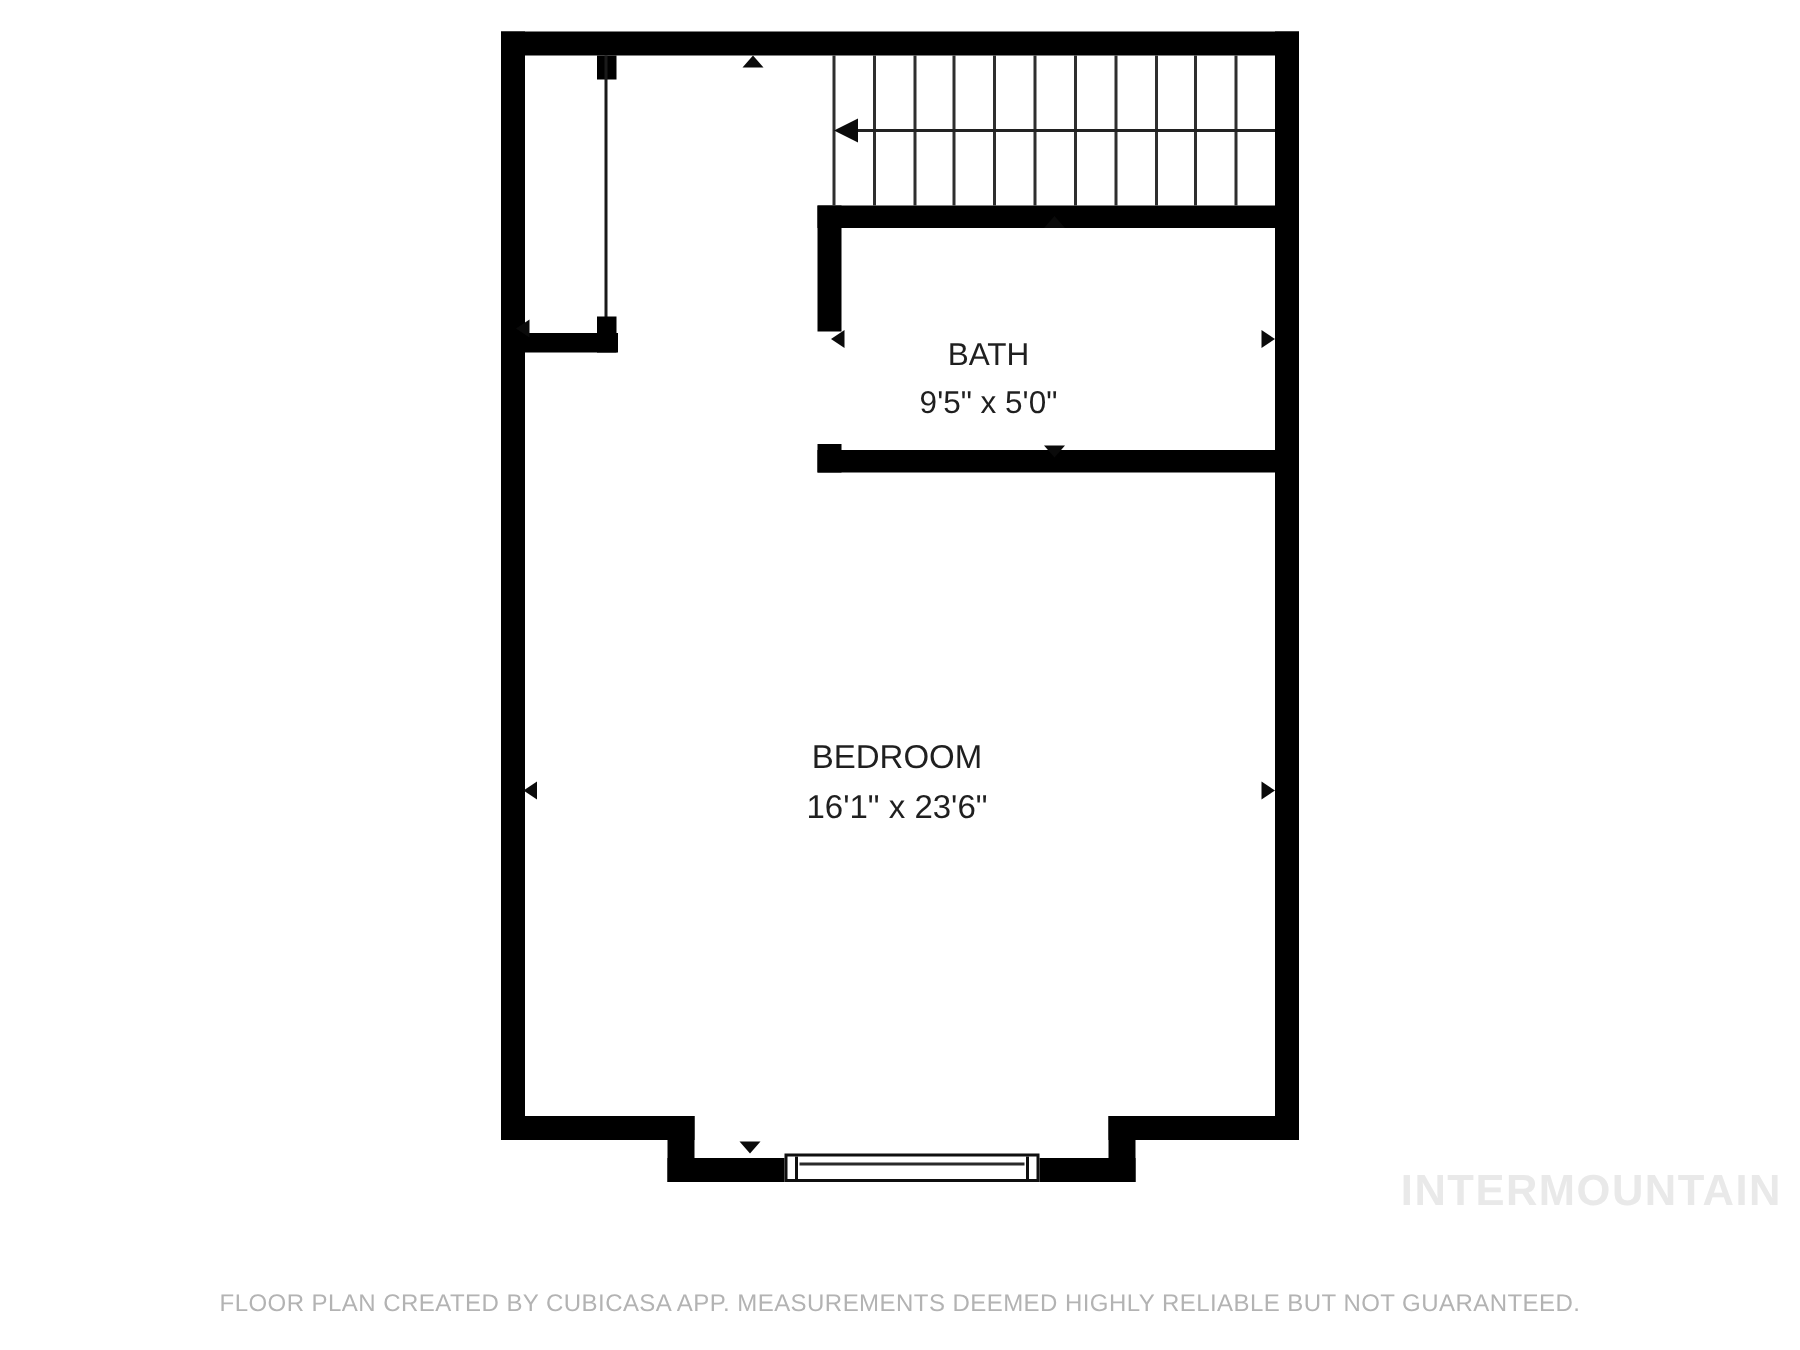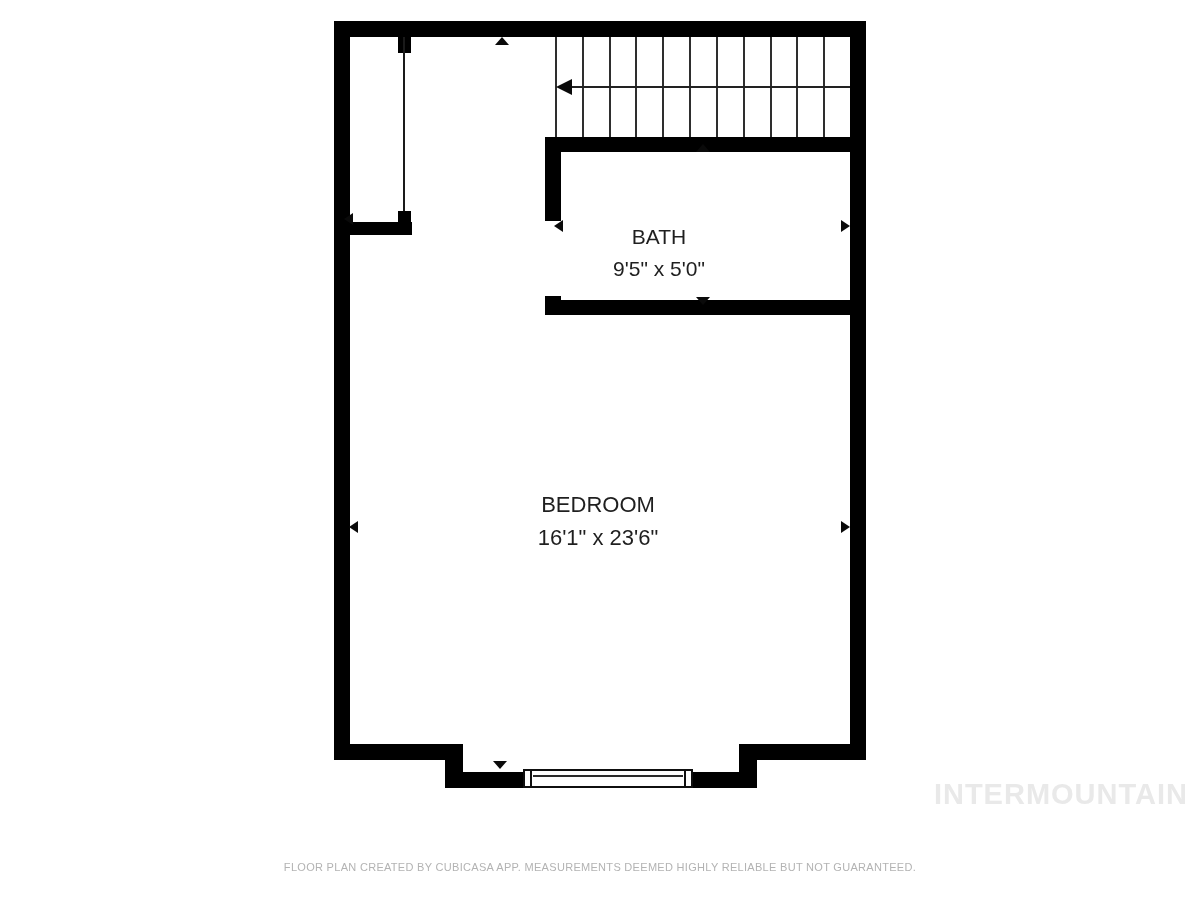--- a/index.html
+++ b/index.html
@@ -95,21 +95,21 @@
     width: 260px;
     font-size: 22px;
     line-height: 33px;
   }
   
   #footer-disclaimer {
     position: absolute;
     left: 0; top: 861px;
     width: 1200px;
     text-align: center;
-    font-size: 11px;
+    font-size: 16px;
     letter-spacing: 0.3px;
     color: #b3b3b3;
   }
   #watermark {
     position: absolute;
     right: 12px; top: 778px;
     font-size: 29px;
     font-weight: bold;
     letter-spacing: 1px;
     color: #e9e9e9;

